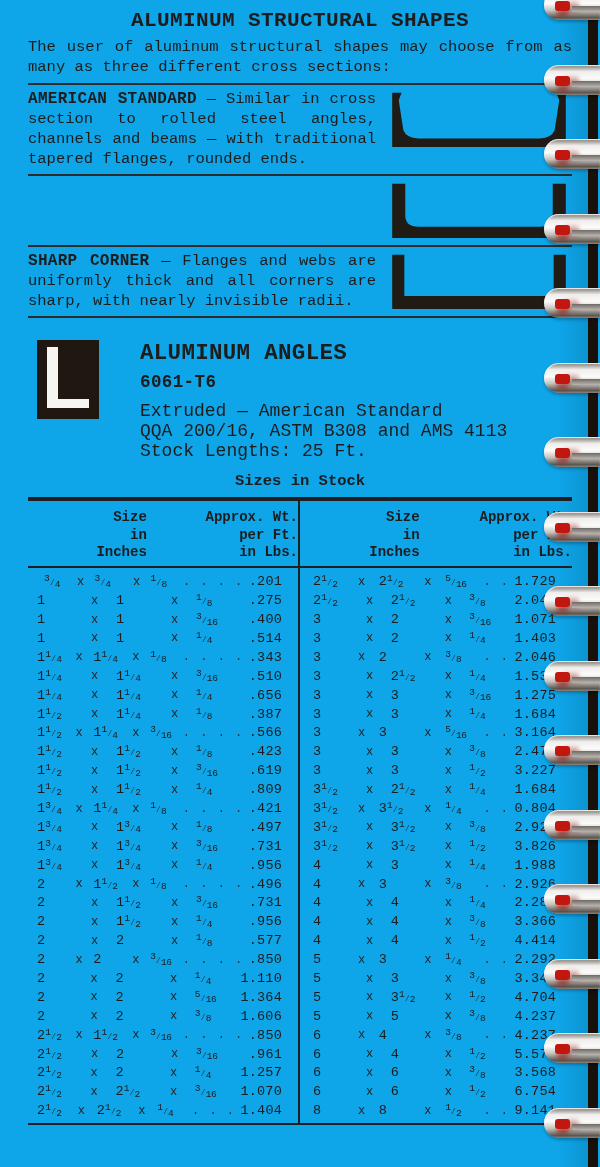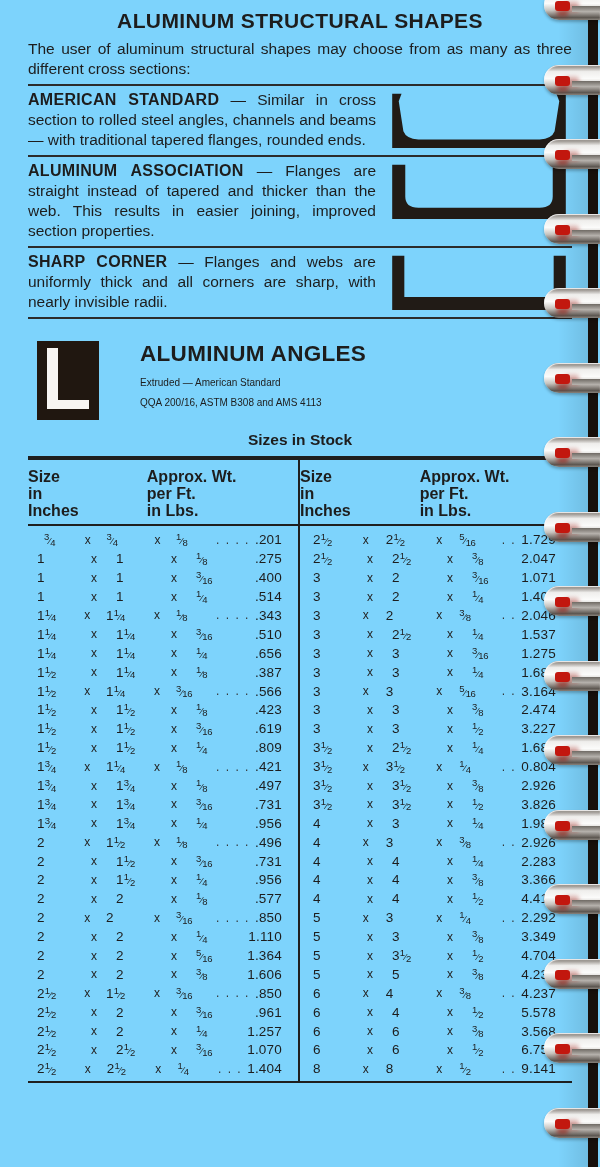--- a/index.html
+++ b/index.html
@@ -1,19 +1,19 @@
 <!DOCTYPE html>
 <html><head>
 <meta charset="utf-8">
 <style>
   html,body{margin:0;padding:0;background:#ffffff;}
   .page{
     position:relative;width:600px;height:1167px;overflow:hidden;
-    background:#7dd3fc;
-    font-family:Liberation Sans, sans-serif;
+    background:#0ea5e9;
+    font-family:Liberation Mono, monospace;
     color:#1d1d1d;
   }
   .page::after{ 
     content:"";position:absolute;top:0;bottom:0;right:12px;width:30px;
     background:linear-gradient(90deg,rgba(0,0,0,0),rgba(0,0,0,0.10));
     pointer-events:none;z-index:5;
   }
   .content{position:absolute;left:28px;top:0;width:544px;}
 
   
@@ -34,33 +34,33 @@
   .channel-fig path{fill:#211b16;}
 
   
   .product-block{margin-top:22px;display:flex;align-items:flex-start;}
   .angle-icon{position:relative;width:62px;height:79px;background:#201710;margin-left:9px;flex:none;}
   .angle-icon .l-v{position:absolute;left:10px;top:7px;width:11px;bottom:11px;background:#f7f5f2;}
   .angle-icon .l-h{position:absolute;left:10px;right:10px;bottom:11px;height:9px;background:#f7f5f2;}
   .product-text{margin-left:41px;}
   .product-title{margin:0 0 6px;font-size:22.5px;font-weight:700;letter-spacing:.3px;}
   .product-alloy{margin:0 0 9px;font-size:17.5px;font-weight:700;letter-spacing:.4px;}
-  .product-line{margin:0;font-size:10px;line-height:20.3px;}
+  .product-line{margin:0;font-size:18px;line-height:20.3px;}
 
   
   .table-title{margin:11px 0 7px;text-align:center;font-size:15.5px;font-weight:700;}
   .stock-table{
     display:flex;border-top:4px solid #1f1f1f;border-bottom:2px solid #1f1f1f;
   }
   .thalf{width:50%;box-sizing:border-box;}
   .thalf.left{border-right:2px solid #1f1f1f;}
   .thead{
     display:flex;border-bottom:2px solid #1f1f1f;
-    padding:8px 0 5px;font-weight:700;font-size:16px;line-height:17.3px;
-    text-align:left;white-space:pre-line;
+    padding:8px 0 5px;font-weight:700;font-size:14px;line-height:17.3px;
+    text-align:right;white-space:pre-line;
   }
   .hsize{width:44%;}
   .hwt{width:56%;}
   .tbody{padding:4px 0 3px;}
   .trow{display:flex;height:18.9px;align-items:center;font-size:13.5px;letter-spacing:.2px;}
   .thalf.left .trow{padding-left:9px;}
   .thalf.right .trow{padding-left:13px;}
   .c{white-space:nowrap;}
   .c.d1{width:54px;}
   .c.d2{width:55px;}
@@ -112,23 +112,20 @@
         <span class="shape-heading">AMERICAN STANDARD</span><span> — Similar in cross section to rolled steel angles, channels and beams — with traditional tapered flanges, rounded ends.</span>
       </p>
     </div>
 
     <hr class="rule">
 
     <div class="shape-section">
       <svg class="channel-fig" viewBox="0 0 190 60" aria-hidden="true">
         <path d="M2,60 L2,2 L16,2 L16,36 Q16,48 30,48 L160,48 Q174,48 174,36 L174,2 L188,2 L188,60 Z"></path>
       </svg>
-      <p>
-        <span class="shape-heading">ALUMINUM ASSOCIATION</span><span> — Flanges are straight instead of tapered and thicker than the web. This results in easier joining, improved section properties.</span>
-      </p>
     </div>
 
     <hr class="rule">
 
     <div class="shape-section">
       <svg class="channel-fig" viewBox="0 0 190 60" aria-hidden="true">
         <path d="M2,60 L2,2 L15,2 L15,46 L175,46 L175,2 L188,2 L188,60 Z"></path>
       </svg>
       <p>
         <span class="shape-heading">SHARP CORNER</span><span> — Flanges and webs are uniformly thick and all corners are sharp, with nearly invisible radii.</span>
@@ -137,22 +134,24 @@
 
     <hr class="rule">
 
     <div class="product-block">
       <div class="angle-icon">
         <div class="l-v"></div>
         <div class="l-h"></div>
       </div>
       <div class="product-text">
         <h2 class="product-title">ALUMINUM ANGLES</h2>
+        <h3 class="product-alloy">6061-T6</h3>
         <p class="product-line">Extruded — American Standard</p>
         <p class="product-line">QQA 200/16, ASTM B308 and AMS 4113</p>
+        <p class="product-line">Stock Lengths: 25 Ft.</p>
       </div>
     </div>
 
     <div class="table-title">Sizes in Stock</div>
 
     <div class="stock-table">
       <div class="thalf left">
         <div class="thead">
           <span class="hsize">Size
 in

